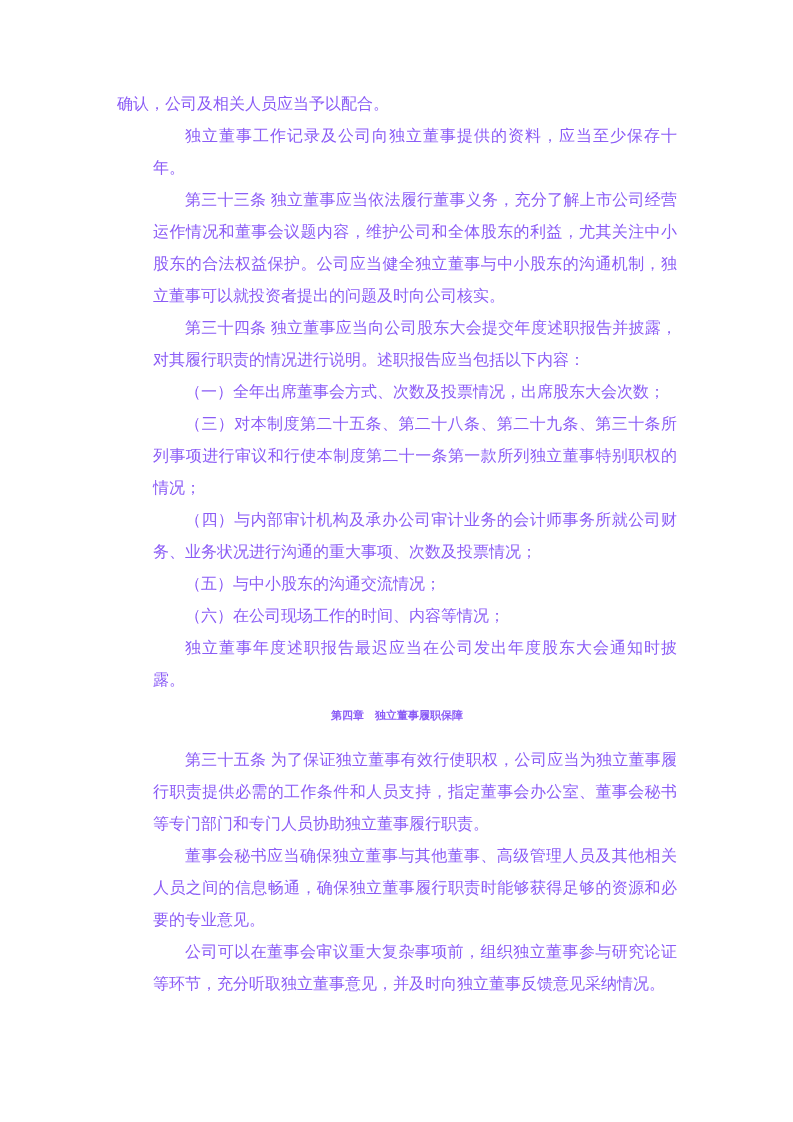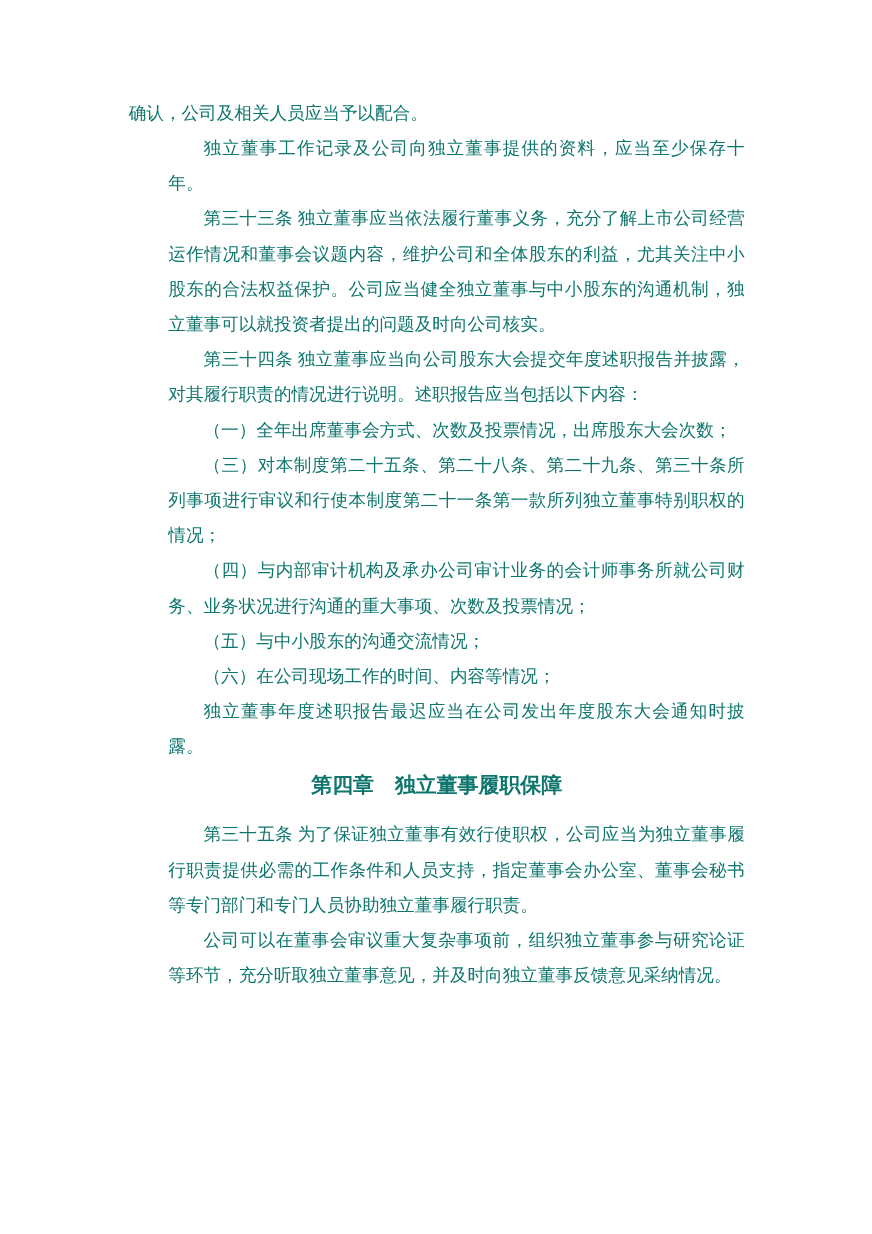--- a/index.html
+++ b/index.html
@@ -7,21 +7,21 @@
     padding: 0;
     background: #ffffff;
   }
   .page {
     position: relative;
     width: 793px;
     height: 1122px;
     background: #ffffff;
     overflow: hidden;
     font-family: "Liberation Serif", "DejaVu Serif", serif;
-    color: #0f766e;
+    color: #8b5cf6;
   }
   .content {
     position: absolute;
     left: 117px;
     top: 88px;
     width: 560px;
   }
   .para {
     margin: 0;
     font-size: 16px;
@@ -32,21 +32,21 @@
   }
   .para.indent {
     text-indent: 32px;
     margin-left: 36px;
   }
   .para b.lead {
     font-weight: 400;
   }
   .heading {
     margin: 3px 0 13px 0;
-    font-size: 19px;
+    font-size: 11px;
     font-weight: 700;
     line-height: 32px;
     text-align: center;
   }
 </style>
 </head>
 <body>
 
 <div class="page">
   <div class="content">
@@ -55,15 +55,16 @@
       <p class="para indent"><b class="lead">第三十三条</b> <span>独立董事应当依法履行董事义务，充分了解上市公司经营运作情况和董事会议题内容，维护公司和全体股东的利益，尤其关注中小股东的合法权益保护。公司应当健全独立董事与中小股东的沟通机制，独立董事可以就投资者提出的问题及时向公司核实。</span></p>
       <p class="para indent"><b class="lead">第三十四条</b> <span>独立董事应当向公司股东大会提交年度述职报告并披露，对其履行职责的情况进行说明。述职报告应当包括以下内容：</span></p>
       <p class="para indent"><span>（一）全年出席董事会方式、次数及投票情况，出席股东大会次数；</span></p>
       <p class="para indent"><span>（三）对本制度第二十五条、第二十八条、第二十九条、第三十条所列事项进行审议和行使本制度第二十一条第一款所列独立董事特别职权的情况；</span></p>
       <p class="para indent"><span>（四）与内部审计机构及承办公司审计业务的会计师事务所就公司财务、业务状况进行沟通的重大事项、次数及投票情况；</span></p>
       <p class="para indent"><span>（五）与中小股东的沟通交流情况；</span></p>
       <p class="para indent"><span>（六）在公司现场工作的时间、内容等情况；</span></p>
       <p class="para indent"><span>独立董事年度述职报告最迟应当在公司发出年度股东大会通知时披露。</span></p>
       <p class="heading"><span>第四章　独立董事履职保障</span></p>
       <p class="para indent"><b class="lead">第三十五条</b> <span>为了保证独立董事有效行使职权，公司应当为独立董事履行职责提供必需的工作条件和人员支持，指定董事会办公室、董事会秘书等专门部门和专门人员协助独立董事履行职责。</span></p>
+      <p class="para indent"><span>董事会秘书应当确保独立董事与其他董事、高级管理人员及其他相关人员之间的信息畅通，确保独立董事履行职责时能够获得足够的资源和必要的专业意见。</span></p>
       <p class="para indent"><span>公司可以在董事会审议重大复杂事项前，组织独立董事参与研究论证等环节，充分听取独立董事意见，并及时向独立董事反馈意见采纳情况。</span></p>
     </div>
 </div>
 
 </body></html>

